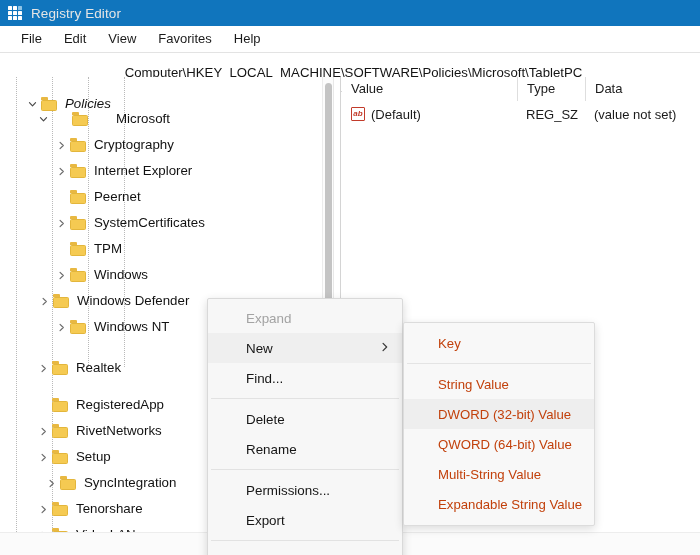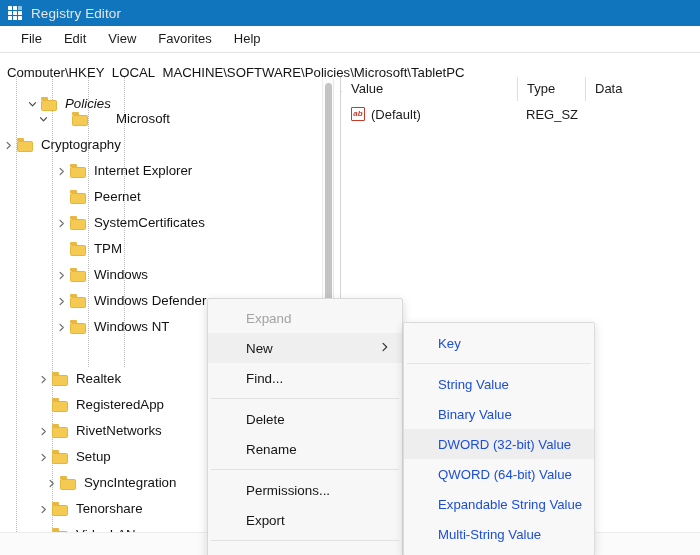--- a/index.html
+++ b/index.html
@@ -53,20 +53,21 @@
   }
 
   
   .addrbar {
     position: absolute; left: 0; top: 52px; width: 700px; height: 40px;
     background: #ffffff;
     border-top: 1px solid #e3e3e3;
     border-bottom: 1px solid #d8d8d8;
     display: flex; align-items: center;
     padding-left: 7px;
+    justify-content: center;
   }
   .addrbar .path {
     font-size: 13.2px; color: #141414; white-space: nowrap;
   }
 
   
   .tree-pane {
     position: absolute; left: 0; top: 77px; width: 333px; height: 455px;
     background: #ffffff;
     overflow: hidden;
@@ -208,21 +209,21 @@
     position: absolute; left: 403px; top: 322px; width: 192px;
     background: #f8f8f8;
     border: 1px solid #dcdcdc;
     border-radius: 2px;
     box-shadow: 0 3px 10px rgba(0,0,0,0.14);
     padding: 5px 0 6px 0;
   }
   .submenu .item {
     height: 30px; display: flex; align-items: center;
     padding-left: 34px;
-    font-size: 13.2px; color: #1d4ed8;
+    font-size: 13.2px; color: #c2410c;
   }
   .submenu .item.hl { background: #eeeeee; }
   .submenu .sep { height: 1px; background: #e4e4e4; margin: 5px 3px 5px 3px; }
 </style>
 </head>
 <body>
 
 <div id="app">
 
   <div class="titlebar">
@@ -275,21 +276,21 @@
             <svg width="9" height="9" viewBox="0 0 10 10">
               <path d="M1.6 3 L5 6.6 L8.4 3" fill="none" stroke="#4a4a4a" stroke-width="1.3" stroke-linecap="round" stroke-linejoin="round"></path>
             </svg>
           </span>
           <span class="folder">
             <span class="tab"></span>
             <span class="body"></span>
           </span>
           <span class="lbl">Microsoft</span>
         </div>
-        <div class="trow" style="top: 55px; ">
+        <div class="trow" style="top: 55px; padding-left: 53px;">
           <span class="twist">
             <svg width="9" height="9" viewBox="0 0 10 10">
               <path d="M3.4 1.6 L7 5 L3.4 8.4" fill="none" stroke="#6a6a6a" stroke-width="1.3" stroke-linecap="round" stroke-linejoin="round"></path>
             </svg>
           </span>
           <span class="folder">
             <span class="tab"></span>
             <span class="body"></span>
           </span>
           <span class="lbl">Cryptography</span>
@@ -339,21 +340,21 @@
             <svg width="9" height="9" viewBox="0 0 10 10">
               <path d="M3.4 1.6 L7 5 L3.4 8.4" fill="none" stroke="#6a6a6a" stroke-width="1.3" stroke-linecap="round" stroke-linejoin="round"></path>
             </svg>
           </span>
           <span class="folder">
             <span class="tab"></span>
             <span class="body"></span>
           </span>
           <span class="lbl">Windows</span>
         </div>
-        <div class="trow" style="top: 211px; padding-left: 53px;">
+        <div class="trow" style="top: 211px; padding-left: 36px;">
           <span class="twist">
             <svg width="9" height="9" viewBox="0 0 10 10">
               <path d="M3.4 1.6 L7 5 L3.4 8.4" fill="none" stroke="#6a6a6a" stroke-width="1.3" stroke-linecap="round" stroke-linejoin="round"></path>
             </svg>
           </span>
           <span class="folder">
             <span class="tab"></span>
             <span class="body"></span>
           </span>
           <span class="lbl">Windows Defender</span>
@@ -371,21 +372,21 @@
           <span class="lbl">Windows NT</span>
         </div>
         <div class="trow sel" style="top: 263px; padding-left: 34px; justify-content: flex-end;">
           <span class="twist none"></span>
           <span class="folder">
             <span class="tab"></span>
             <span class="body"></span>
           </span>
           <span class="lbl">TabletPC</span>
         </div>
-        <div class="trow" style="top: 289px; padding-left: 35px;">
+        <div class="trow" style="top: 278px; padding-left: 35px;">
           <span class="twist">
             <svg width="9" height="9" viewBox="0 0 10 10">
               <path d="M3.4 1.6 L7 5 L3.4 8.4" fill="none" stroke="#6a6a6a" stroke-width="1.3" stroke-linecap="round" stroke-linejoin="round"></path>
             </svg>
           </span>
           <span class="folder">
             <span class="tab"></span>
             <span class="body"></span>
           </span>
           <span class="lbl">Realtek</span>
@@ -472,20 +473,21 @@
       <div class="c col-name">Value</div>
       <div class="c col-type">Type</div>
       <div class="c col-data">Data</div>
     </div>
     <div class="lrow">
       <div class="c col-name">
         <span class="ab-icon">ab</span>
         <span>(Default)</span>
       </div>
       <div class="c col-type">REG_SZ</div>
+      <div class="c col-data">(value not set)</div>
     </div>
   </div>
 
   <div class="hsb">
     <div class="thumb" style="left:328px; width:9px;"></div>
     <div class="thumb2" style="left:342px; width:4px;"></div>
     <div class="thumb2" style="left:350px; width:3px;"></div>
   </div>
 
   <div class="ctxmenu">
@@ -525,31 +527,28 @@
 
   <div class="submenu">
     <div id="sub-items">
         <div class="item">
           <span>Key</span>
         </div>
         <div class="sep"></div>
         <div class="item">
           <span>String Value</span>
         </div>
-        <div class="item">
-          <span>Binary Value</span>
-        </div>
         <div class="item hl">
           <span>DWORD (32-bit) Value</span>
         </div>
         <div class="item">
           <span>QWORD (64-bit) Value</span>
         </div>
         <div class="item">
+          <span>Multi-String Value</span>
+        </div>
+        <div class="item">
           <span>Expandable String Value</span>
         </div>
-        <div class="item">
-          <span>Multi-String Value</span>
-        </div>
       </div>
   </div>
 
 </div>
 
 </body></html>

